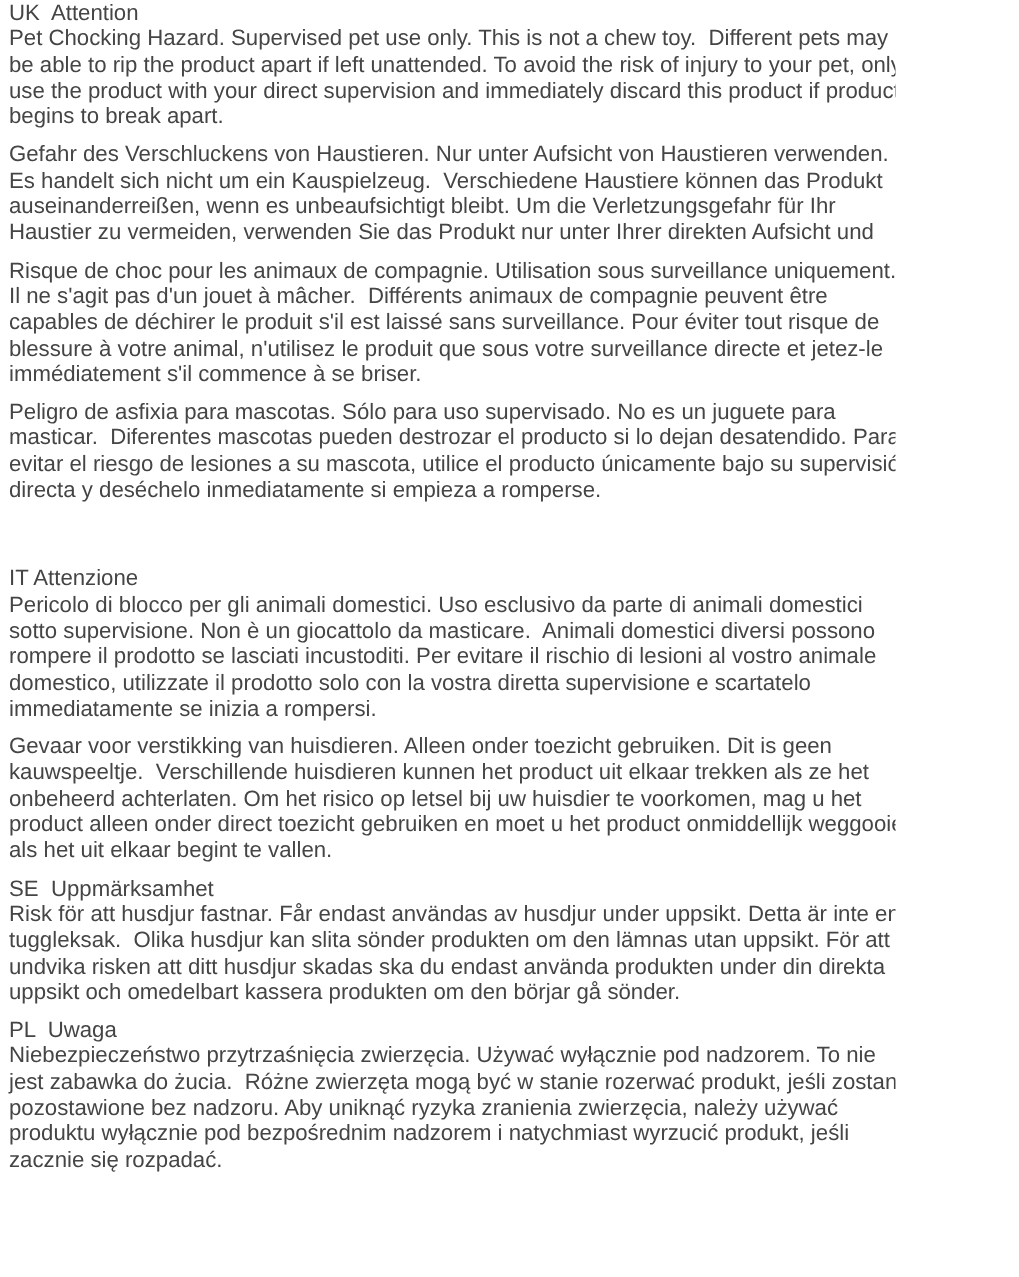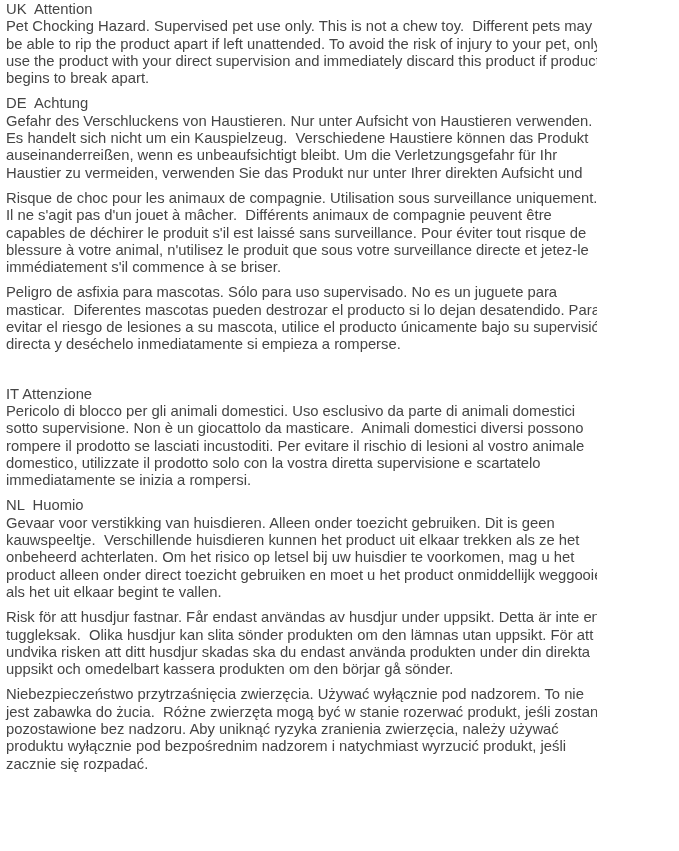--- a/index.html
+++ b/index.html
@@ -21,42 +21,41 @@
     overflow: hidden;
     color: #454545;
     font-size: 14.8px;
     line-height: 17.3px;
     letter-spacing: 0px;
   }
   .warn-block {
     margin: 0 0 8px 0;
   }
   .warn-block.extra-gap {
-    margin-top: 32px;
+    margin-top: 42px;
   }
   .heading,
   .body {
     white-space: pre;
   }
 </style>
 </head>
 <body>
 
 <div class="doc">
 
   <section class="warn-block">
     <div class="heading">UK  Attention</div>
     <div class="body">Pet Chocking Hazard. Supervised pet use only. This is not a chew toy.  Different pets may
 be able to rip the product apart if left unattended. To avoid the risk of injury to your pet, only
 use the product with your direct supervision and immediately discard this product if product
 begins to break apart.</div>
   </section>
 
   <section class="warn-block">
-    <div class="heading">DE  Achtung</div>
     <div class="body">Gefahr des Verschluckens von Haustieren. Nur unter Aufsicht von Haustieren verwenden.
 Es handelt sich nicht um ein Kauspielzeug.  Verschiedene Haustiere können das Produkt
 auseinanderreißen, wenn es unbeaufsichtigt bleibt. Um die Verletzungsgefahr für Ihr
 Haustier zu vermeiden, verwenden Sie das Produkt nur unter Ihrer direkten Aufsicht und</div>
   </section>
 
   <section class="warn-block">
     <div class="body">Risque de choc pour les animaux de compagnie. Utilisation sous surveillance uniquement.
 Il ne s'agit pas d'un jouet à mâcher.  Différents animaux de compagnie peuvent être
 capables de déchirer le produit s'il est laissé sans surveillance. Pour éviter tout risque de
@@ -74,36 +73,37 @@
   <section class="warn-block extra-gap">
     <div class="heading">IT Attenzione</div>
     <div class="body">Pericolo di blocco per gli animali domestici. Uso esclusivo da parte di animali domestici
 sotto supervisione. Non è un giocattolo da masticare.  Animali domestici diversi possono
 rompere il prodotto se lasciati incustoditi. Per evitare il rischio di lesioni al vostro animale
 domestico, utilizzate il prodotto solo con la vostra diretta supervisione e scartatelo
 immediatamente se inizia a rompersi.</div>
   </section>
 
   <section class="warn-block">
-    <div class="heading">NL  Huomio</div>
     <div class="body">Gevaar voor verstikking van huisdieren. Alleen onder toezicht gebruiken. Dit is geen
 kauwspeeltje.  Verschillende huisdieren kunnen het product uit elkaar trekken als ze het
 onbeheerd achterlaten. Om het risico op letsel bij uw huisdier te voorkomen, mag u het
 product alleen onder direct toezicht gebruiken en moet u het product onmiddellijk weggooien
 als het uit elkaar begint te vallen.</div>
   </section>
 
   <section class="warn-block">
+    <div class="heading">SE  Uppmärksamhet</div>
     <div class="body">Risk för att husdjur fastnar. Får endast användas av husdjur under uppsikt. Detta är inte en
 tuggleksak.  Olika husdjur kan slita sönder produkten om den lämnas utan uppsikt. För att
 undvika risken att ditt husdjur skadas ska du endast använda produkten under din direkta
 uppsikt och omedelbart kassera produkten om den börjar gå sönder.</div>
   </section>
 
   <section class="warn-block">
+    <div class="heading">PL  Uwaga</div>
     <div class="body">Niebezpieczeństwo przytrzaśnięcia zwierzęcia. Używać wyłącznie pod nadzorem. To nie
 jest zabawka do żucia.  Różne zwierzęta mogą być w stanie rozerwać produkt, jeśli zostaną
 pozostawione bez nadzoru. Aby uniknąć ryzyka zranienia zwierzęcia, należy używać
 produktu wyłącznie pod bezpośrednim nadzorem i natychmiast wyrzucić produkt, jeśli
 zacznie się rozpadać.</div>
   </section>
 
 </div>
 
 </body></html>

